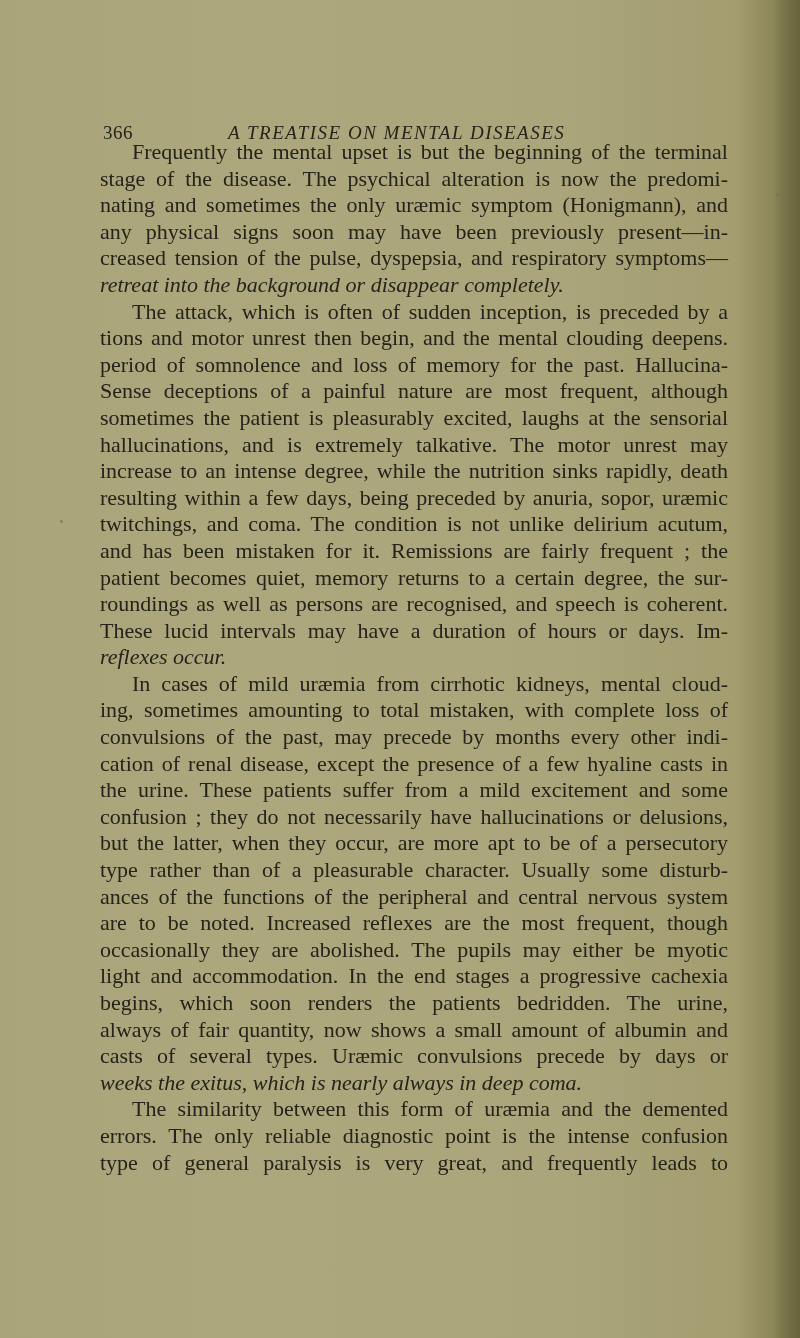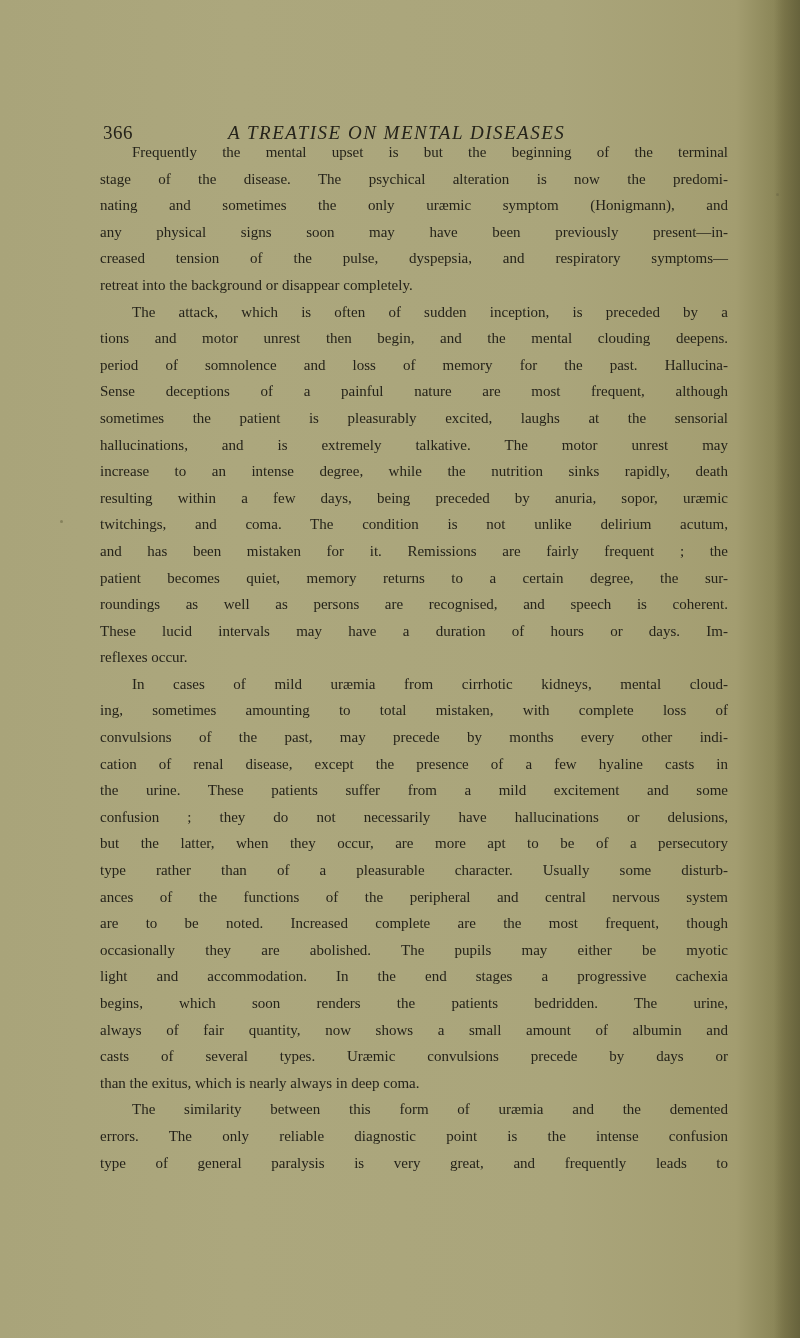--- a/index.html
+++ b/index.html
@@ -14,24 +14,24 @@
     background: linear-gradient(90deg, rgba(130,125,80,0) 0%, rgba(115,110,68,0.7) 40%, rgba(100,96,58,0.9) 100%);
   }
   .running-head {
     position:absolute; top:122px; left:100px; width:620px; height:24px;
     font-size:19px; letter-spacing:0.5px;
   }
   .page-number { position:absolute; left:3px; top:0; }
   .book-title { position:absolute; left:128px; top:0; font-style:italic; letter-spacing:1.5px; }
   .body-text {
     position:absolute; top:139px; left:100px; width:628px;
-    font-size:15px; line-height:26.6px;
+    font-size:22px; line-height:26.6px;
   }
   .line { white-space:nowrap; text-align:justify; text-align-last:justify; display:block; height:26.6px; }
-  .line.last { text-align-last:left; }
+  .line.last { text-align-last:left;font-style:italic; }
   .line.indent { padding-left:32px; }
   .speck { position:absolute; width:3px; height:3px; border-radius:50%; background:#6e6a48; opacity:0.6; }
 </style>
 </head>
 <body>
 
 <div class="page">
   <div class="page-edge"></div>
 
   <div class="running-head">
@@ -70,27 +70,27 @@
     <div>
       <span class="line indent">In cases of mild uræmia from cirrhotic kidneys, mental cloud-</span>
       <span class="line">ing, sometimes amounting to total mistaken, with complete loss of</span>
       <span class="line">convulsions of the past, may precede by months every other indi-</span>
       <span class="line">cation of renal disease, except the presence of a few hyaline casts in</span>
       <span class="line">the urine.  These patients suffer from a mild excitement and some</span>
       <span class="line">confusion ; they do not necessarily have hallucinations or delusions,</span>
       <span class="line">but the latter, when they occur, are more apt to be of a persecutory</span>
       <span class="line">type rather than of a pleasurable character.  Usually some disturb-</span>
       <span class="line">ances of the functions of the peripheral and central nervous system</span>
-      <span class="line">are to be noted.  Increased complete are the most frequent, though</span>
+      <span class="line">are to be noted.  Increased reflexes are the most frequent, though</span>
       <span class="line">occasionally they are abolished.  The pupils may either be myotic</span>
       <span class="line">light and accommodation.  In the end stages a progressive cachexia</span>
       <span class="line">begins, which soon renders the patients bedridden.  The urine,</span>
       <span class="line">always of fair quantity, now shows a small amount of albumin and</span>
       <span class="line">casts of several types.  Uræmic convulsions precede by days or</span>
-      <span class="line last">than the exitus, which is nearly always in deep coma.</span>
+      <span class="line last">weeks the exitus, which is nearly always in deep coma.</span>
     </div>
 
     <div>
       <span class="line indent">The similarity between this form of uræmia and the demented</span>
       <span class="line">errors.  The only reliable diagnostic point is the intense confusion</span>
       <span class="line">type of general paralysis is very great, and frequently leads to</span>
     </div>
   </div>
 
   <div class="speck" style="left:60px; top:520px;"></div>

